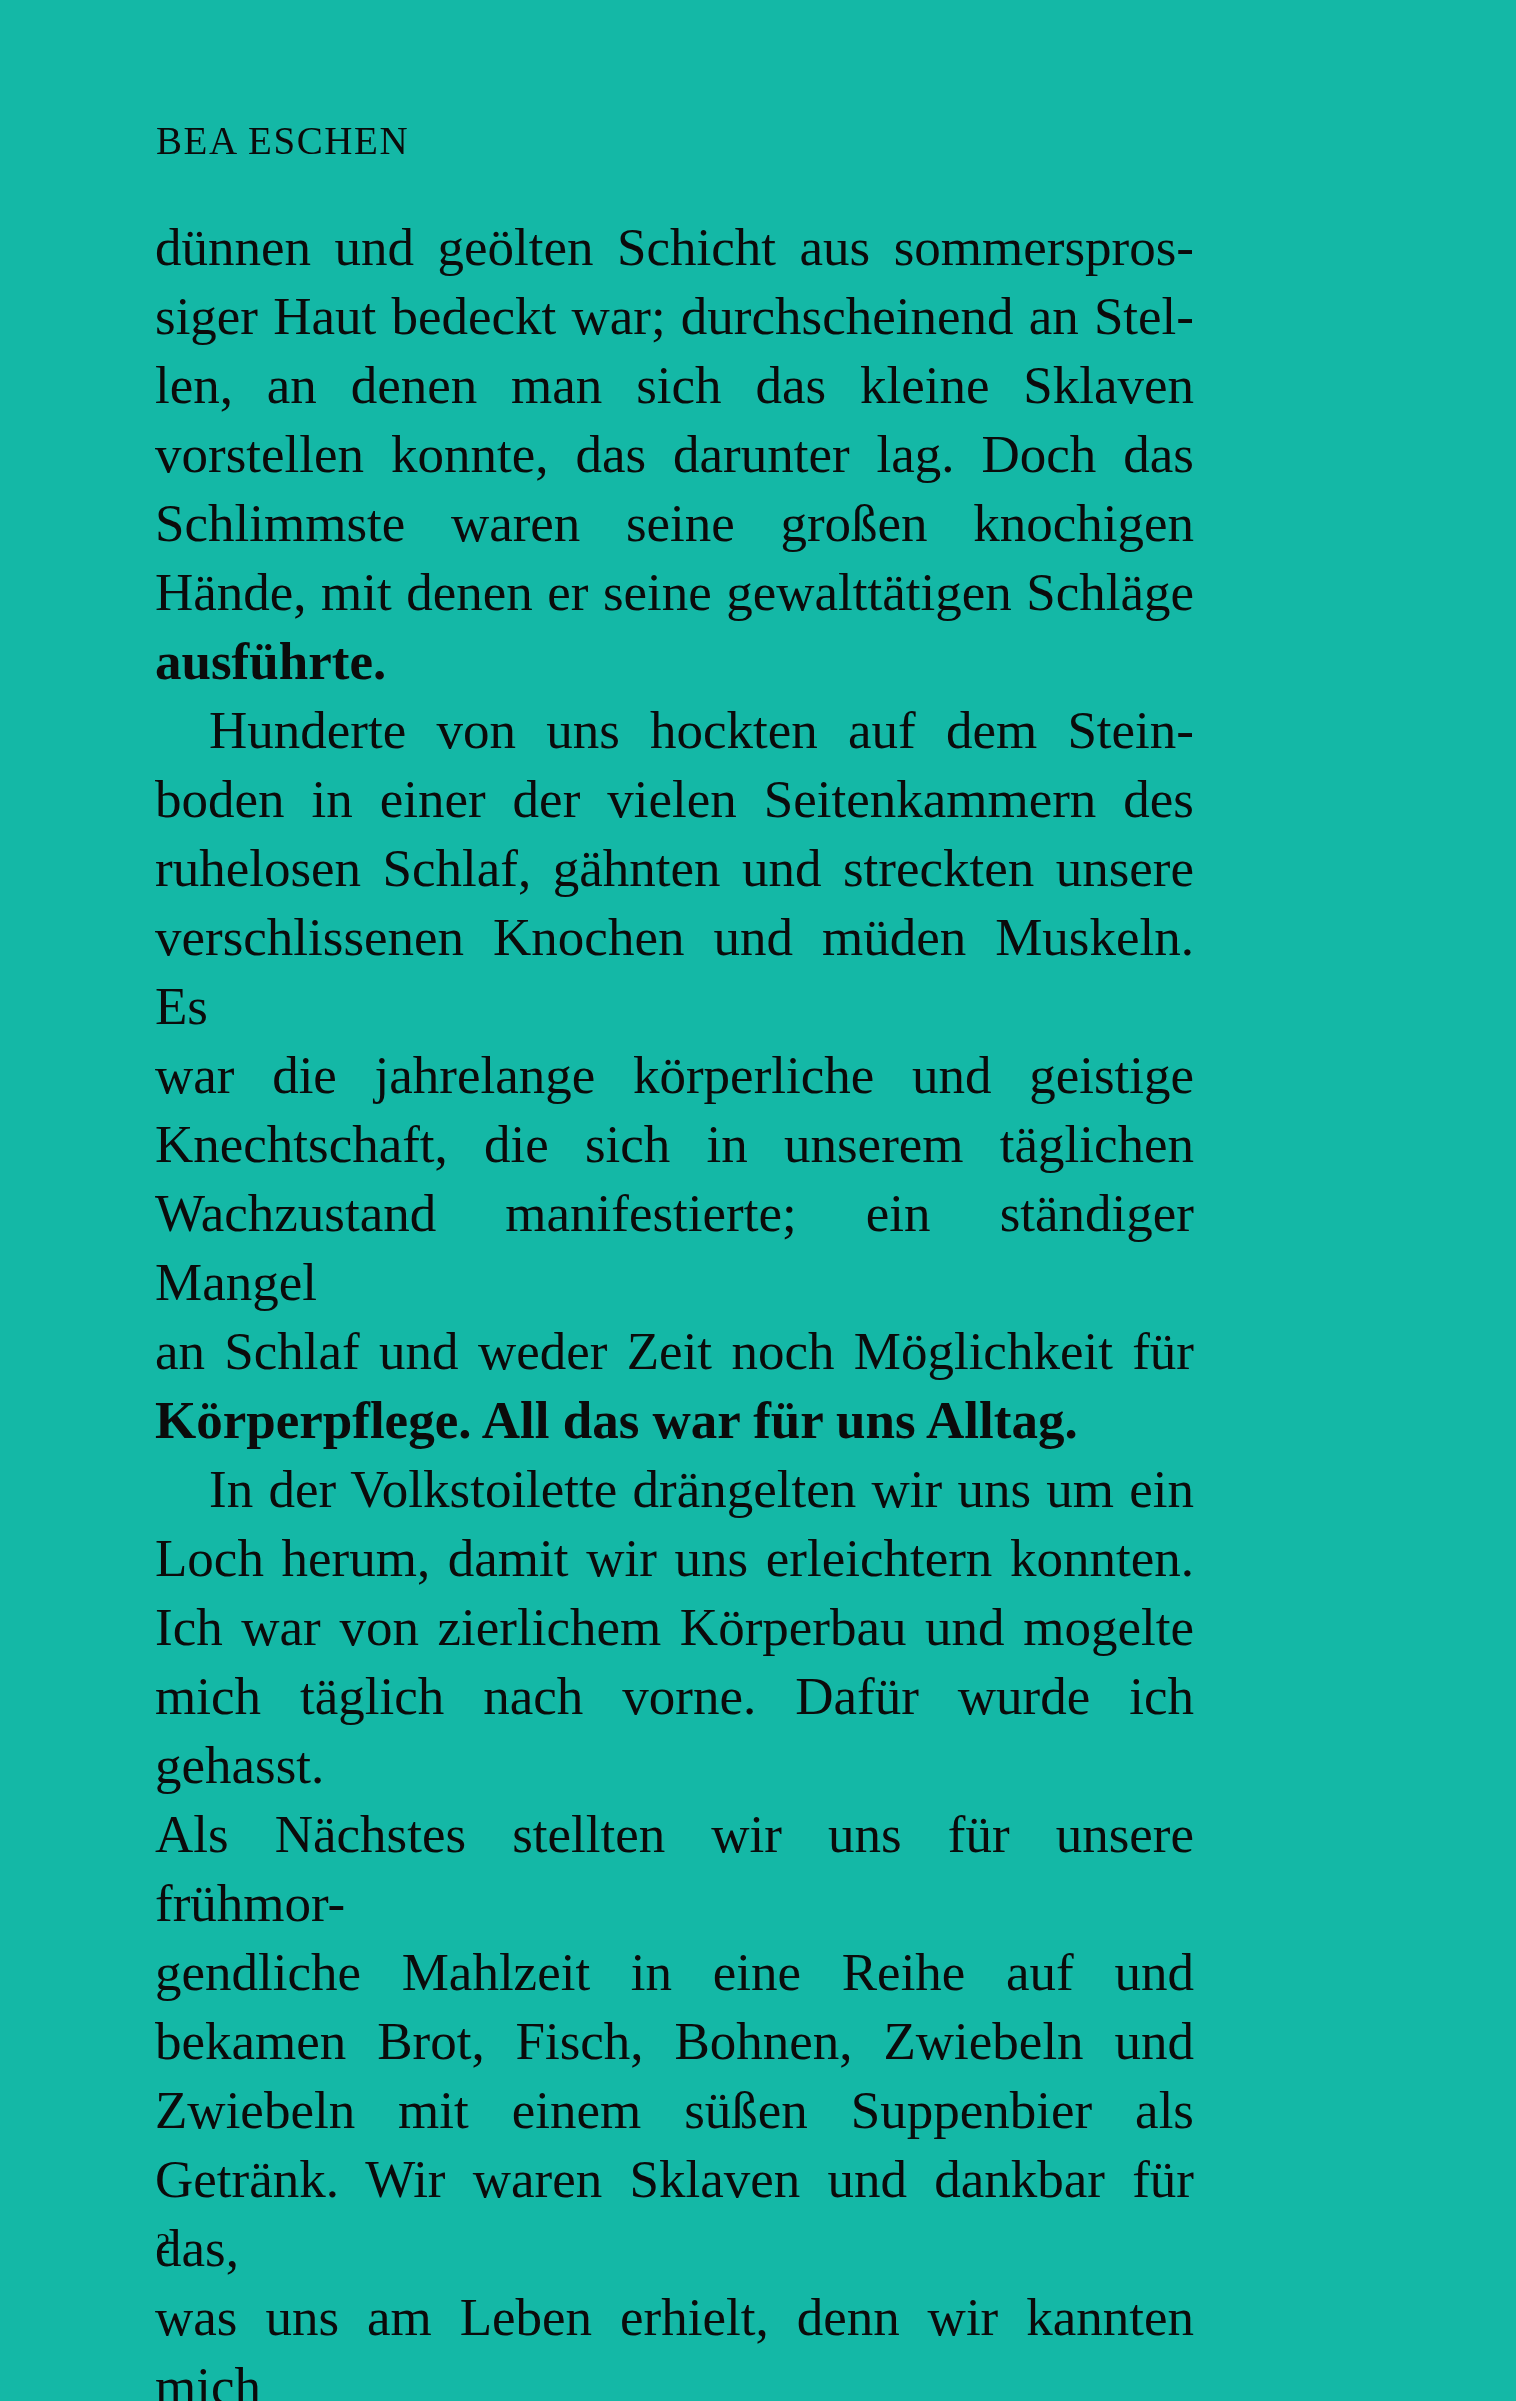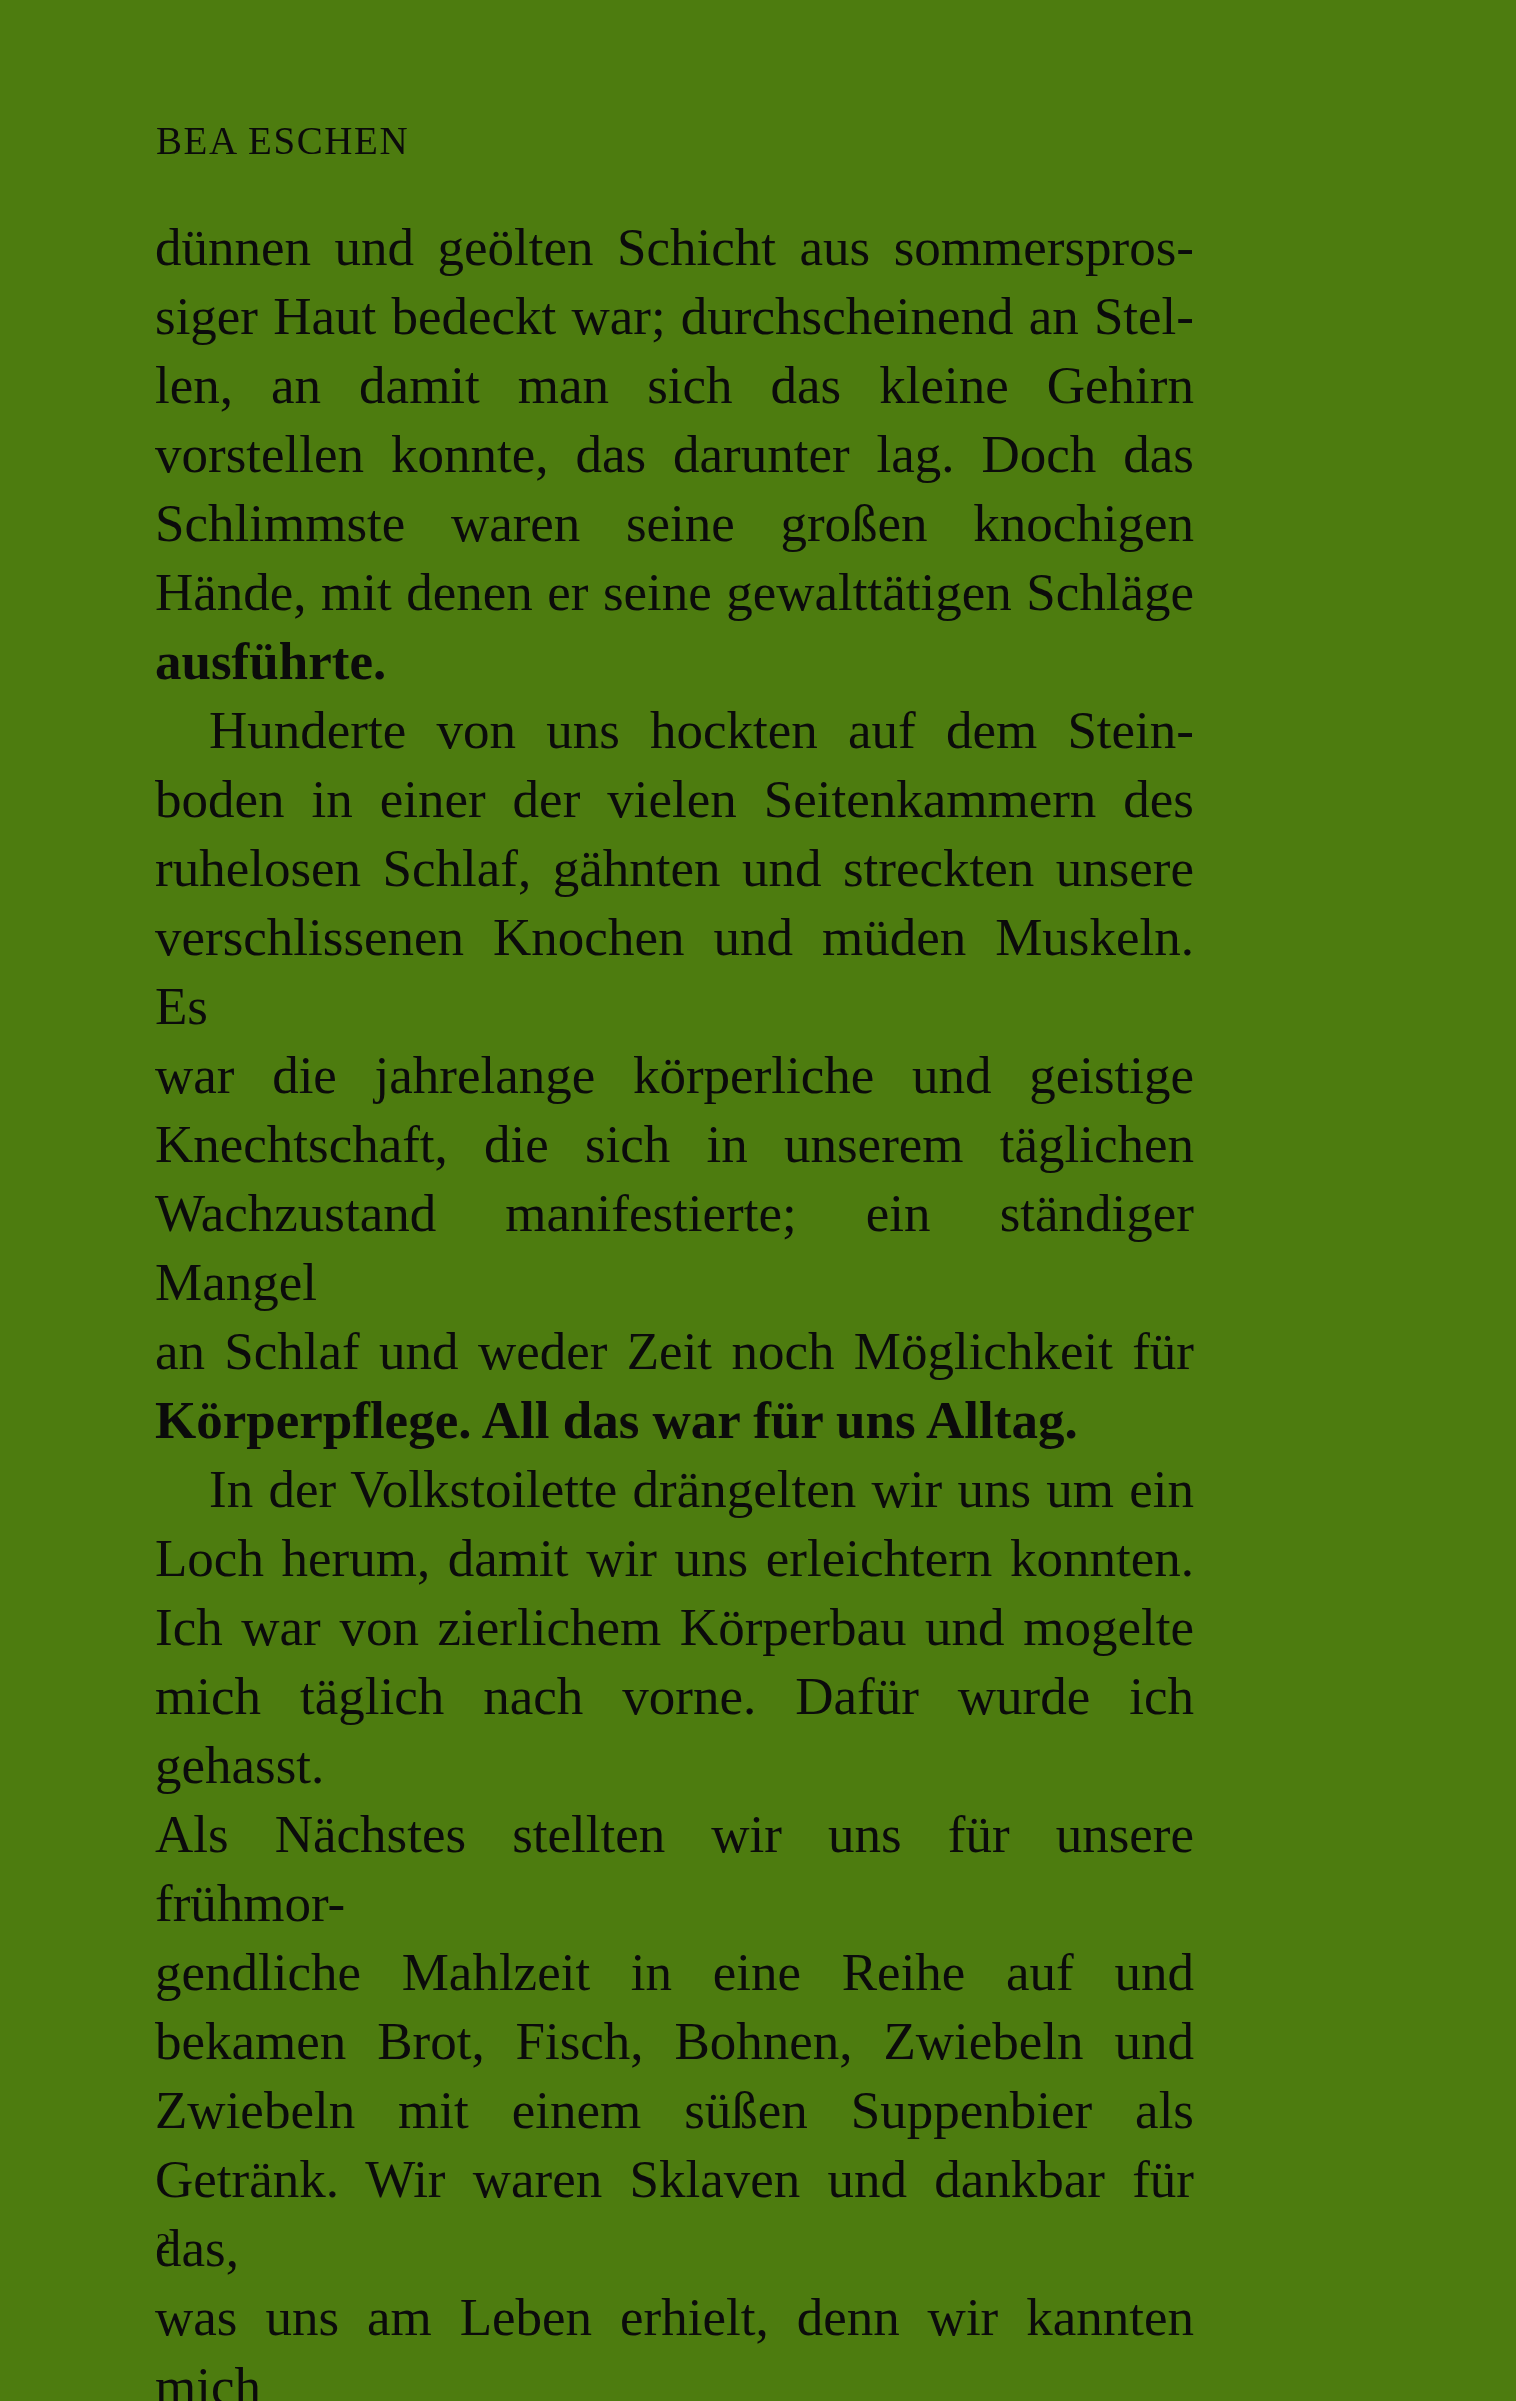--- a/index.html
+++ b/index.html
@@ -4,21 +4,21 @@
 <style>
   html, body {
     margin: 0;
     padding: 0;
     background: #ffffff;
   }
   .page {
     position: relative;
     width: 1517px;
     height: 2401px;
-    background: #4d7c0f;
+    background: #14b8a6;
     color: #0b0b0b;
     font-family: "Liberation Serif", "DejaVu Serif", serif;
     overflow: hidden;
   }
   .running-header {
     position: absolute;
     left: 156px;
     top: 121px;
     font-size: 39px;
     line-height: 1;
@@ -59,21 +59,21 @@
 </head>
 <body>
 
 <div class="page">
   <div class="running-header">BEA ESCHEN</div>
 
   <div class="text-block">
       <div class="paragraph">
         <div class="line">dünnen und geölten Schicht aus sommerspros-</div>
         <div class="line">siger Haut bedeckt war; durchscheinend an Stel-</div>
-        <div class="line">len, an damit man sich das kleine Gehirn</div>
+        <div class="line">len, an denen man sich das kleine Sklaven</div>
         <div class="line">vorstellen konnte, das darunter lag. Doch das</div>
         <div class="line">Schlimmste waren seine großen knochigen</div>
         <div class="line">Hände, mit denen er seine gewalttätigen Schläge</div>
         <div class="line para-end">ausführte.</div>
       </div>
       <div class="paragraph">
         <div class="line indent">Hunderte von uns hockten auf dem Stein-</div>
         <div class="line">boden in einer der vielen Seitenkammern des</div>
         <div class="line">ruhelosen Schlaf, gähnten und streckten unsere</div>
         <div class="line">verschlissenen Knochen und müden Muskeln. Es</div>

